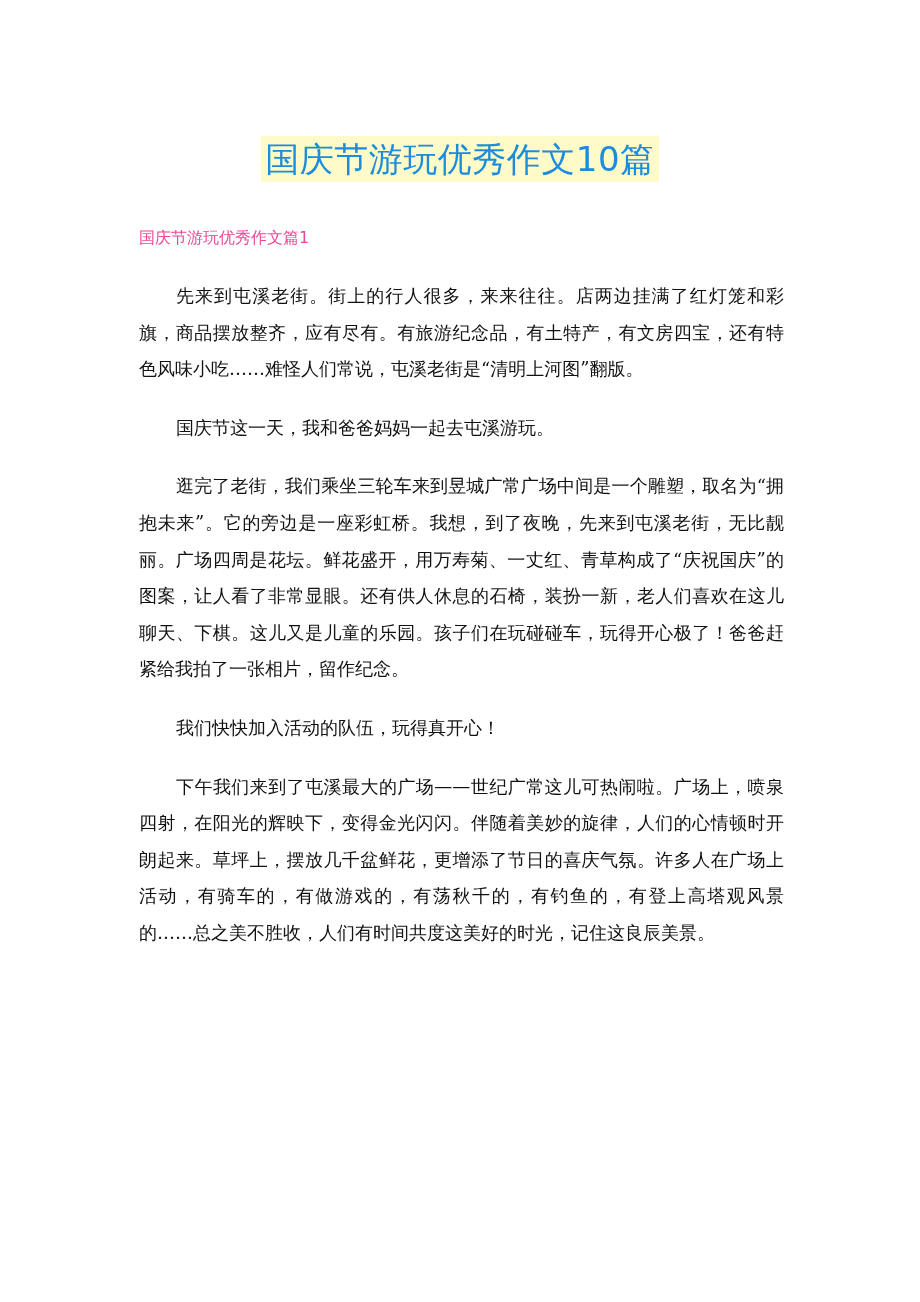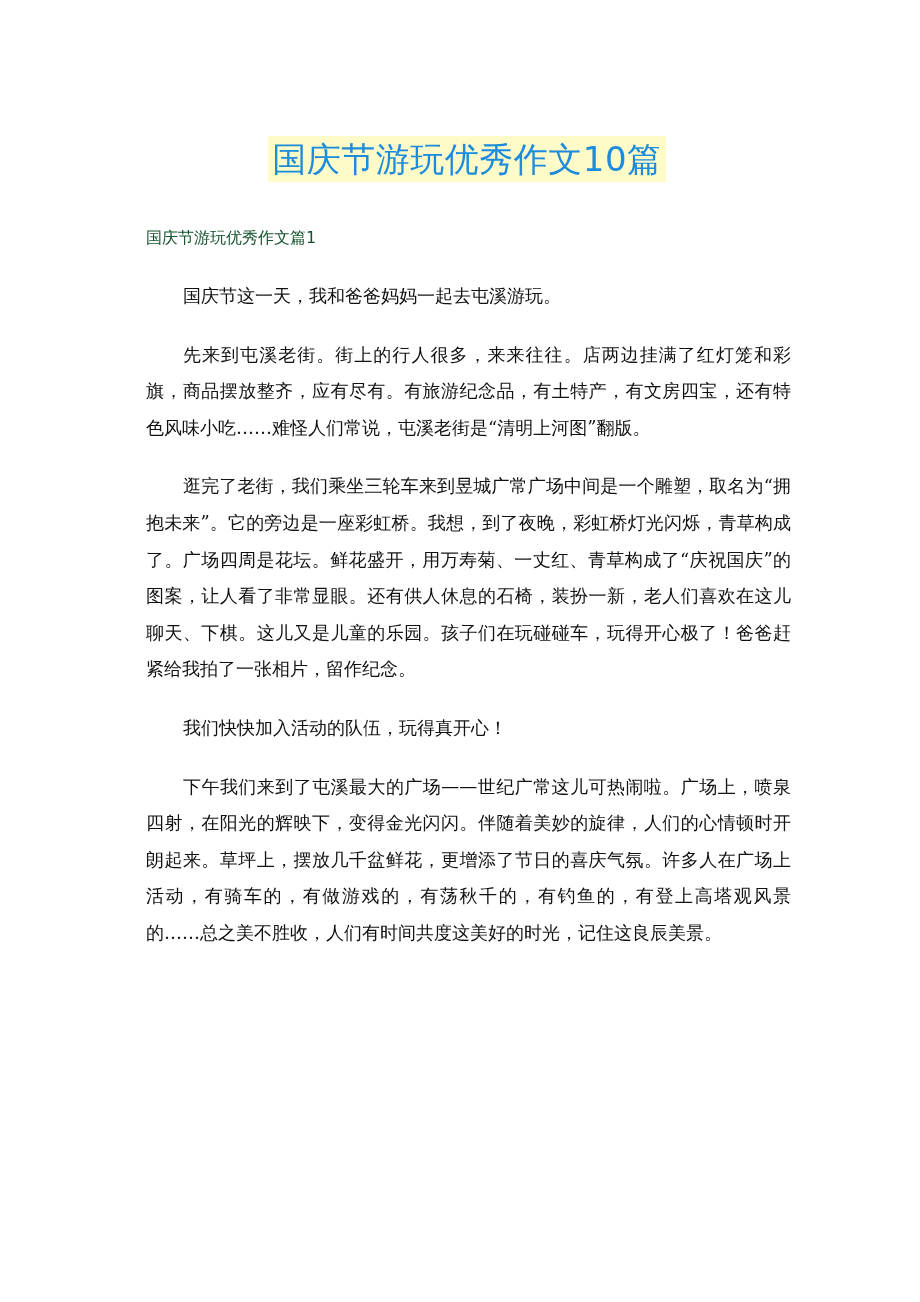--- a/index.html
+++ b/index.html
@@ -1,40 +1,40 @@
 <!DOCTYPE html>
 <html><head>
 <meta charset="utf-8">
 <style>
   html, body { margin: 0; padding: 0; background: #ffffff; }
   body { width: 920px; height: 1302px; position: relative; overflow: hidden;
          font-family: "DejaVu Serif", "Liberation Serif", serif; color: #111; }
-  .page { position: absolute; left: 7px; top: 0; width: 864px; height: 1302px; }
+  .page { position: absolute; left: 0; top: 0; width: 864px; height: 1302px; }
   .title-wrap { position: absolute; top: 136px; left: 0; width: 920px; text-align: center; }
   .title { display: inline-block; background: #fffbc8; color: #1e8cdc;
            font-size: 34px; line-height: 46px; padding: 0 4px; letter-spacing: 0.5px;
            font-family: "DejaVu Sans", "Liberation Sans", sans-serif; }
-  .subhead { position: absolute; left: 139px; top: 226px; color: #14532d;
+  .subhead { position: absolute; left: 139px; top: 226px; color: #ec4899;
              font-size: 16px; line-height: 24px;
              font-family: "DejaVu Sans", "Liberation Sans", sans-serif; }
   .body { position: absolute; left: 139px; top: 278px; width: 645px; }
   .para { margin: 0 0 22px 0; font-size: 18px; line-height: 36.6px;
           text-indent: 37px; text-align: justify; }
   .para.p1 { margin-bottom: 22px; }
 </style>
 </head>
 <body>
 
 <div class="page">
   <div class="title-wrap">
     <span class="title">国庆节游玩优秀作文10篇</span>
   </div>
 
   <div class="subhead">国庆节游玩优秀作文篇1</div>
 
   <div class="body">
+    <p class="para">先来到屯溪老街。街上的行人很多，来来往往。店两边挂满了红灯笼和彩旗，商品摆放整齐，应有尽有。有旅游纪念品，有土特产，有文房四宝，还有特色风味小吃……难怪人们常说，屯溪老街是“清明上河图”翻版。</p>
     <p class="para p1">国庆节这一天，我和爸爸妈妈一起去屯溪游玩。</p>
-    <p class="para">先来到屯溪老街。街上的行人很多，来来往往。店两边挂满了红灯笼和彩旗，商品摆放整齐，应有尽有。有旅游纪念品，有土特产，有文房四宝，还有特色风味小吃……难怪人们常说，屯溪老街是“清明上河图”翻版。</p>
-    <p class="para">逛完了老街，我们乘坐三轮车来到昱城广常广场中间是一个雕塑，取名为“拥抱未来”。它的旁边是一座彩虹桥。我想，到了夜晚，彩虹桥灯光闪烁，青草构成了。广场四周是花坛。鲜花盛开，用万寿菊、一丈红、青草构成了“庆祝国庆”的图案，让人看了非常显眼。还有供人休息的石椅，装扮一新，老人们喜欢在这儿聊天、下棋。这儿又是儿童的乐园。孩子们在玩碰碰车，玩得开心极了！爸爸赶紧给我拍了一张相片，留作纪念。</p>
+    <p class="para">逛完了老街，我们乘坐三轮车来到昱城广常广场中间是一个雕塑，取名为“拥抱未来”。它的旁边是一座彩虹桥。我想，到了夜晚，先来到屯溪老街，无比靓丽。广场四周是花坛。鲜花盛开，用万寿菊、一丈红、青草构成了“庆祝国庆”的图案，让人看了非常显眼。还有供人休息的石椅，装扮一新，老人们喜欢在这儿聊天、下棋。这儿又是儿童的乐园。孩子们在玩碰碰车，玩得开心极了！爸爸赶紧给我拍了一张相片，留作纪念。</p>
     <p class="para">我们快快加入活动的队伍，玩得真开心！</p>
     <p class="para">下午我们来到了屯溪最大的广场——世纪广常这儿可热闹啦。广场上，喷泉四射，在阳光的辉映下，变得金光闪闪。伴随着美妙的旋律，人们的心情顿时开朗起来。草坪上，摆放几千盆鲜花，更增添了节日的喜庆气氛。许多人在广场上活动，有骑车的，有做游戏的，有荡秋千的，有钓鱼的，有登上高塔观风景的……总之美不胜收，人们有时间共度这美好的时光，记住这良辰美景。</p>
   </div>
 </div>
 
 </body></html>

